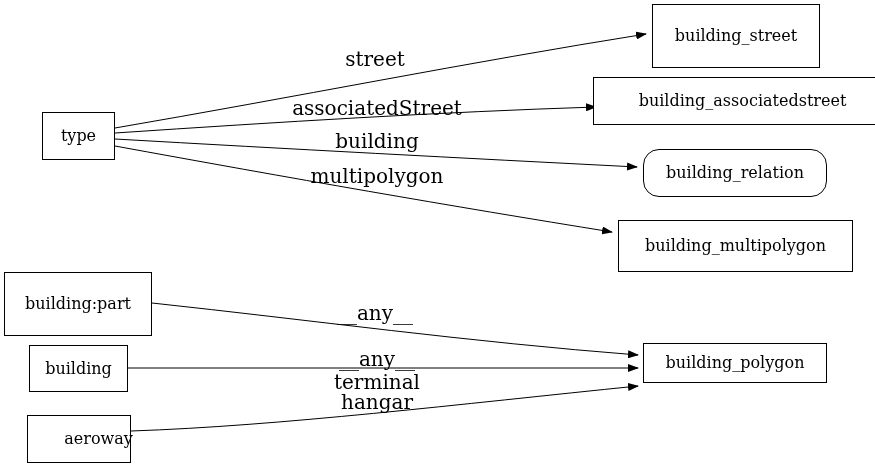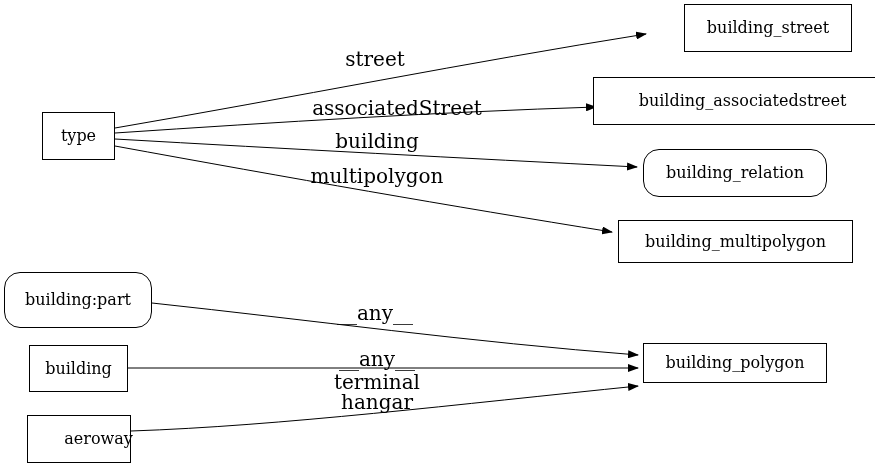--- a/index.html
+++ b/index.html
@@ -32,31 +32,31 @@
   .edge-label {
     position: absolute;
     transform: translateX(-50%);
     font-size: 20px;
     line-height: 20px;
     text-align: center;
     white-space: pre-line;
   }
   
   #n-type                     { left: 42px;  top: 112px; width: 73px;  height: 48px; }
-  #n-building-street          { left: 684px; top: 4px;   width: 168px; height: 48px; }
+  #n-building-street          { left: 652px; top: 4px;   width: 168px; height: 64px; }
   #n-building-associatedstreet{ left: 593px; top: 77px;  width: 299px; height: 48px; text-align: center; }
   #n-building-relation        { left: 643px; top: 149px; width: 184px; height: 48px; border-radius: 16px; }
-  #n-building-multipolygon    { left: 618px; top: 220px; width: 235px; height: 43px; }
-  #n-building-part            { left: 4px;   top: 272px; width: 148px; height: 56px; border-radius: 16px; }
+  #n-building-multipolygon    { left: 618px; top: 220px; width: 235px; height: 52px; }
+  #n-building-part            { left: 4px;   top: 272px; width: 148px; height: 64px; }
   #n-building                 { left: 29px;  top: 345px; width: 99px;  height: 47px; }
   #n-aeroway                  { left: 27px;  top: 415px; width: 104px; height: 48px; padding-left: 39px; }
   #n-building-polygon         { left: 643px; top: 343px; width: 184px; height: 40px; }
   
   #el-street           { left: 375px; top: 49px;  }
-  #el-associatedstreet { left: 397px; top: 98px;  }
+  #el-associatedstreet { left: 377px; top: 98px;  }
   #el-building         { left: 377px; top: 131px; }
   #el-multipolygon     { left: 377px; top: 166px; }
   #el-any1             { left: 375px; top: 303px; }
   #el-any2             { left: 377px; top: 349px; }
   #el-terminal-hangar  { left: 377px; top: 372px; text-align: center; }
 </style>
 </head>
 <body>
 
 <div id="canvas">

